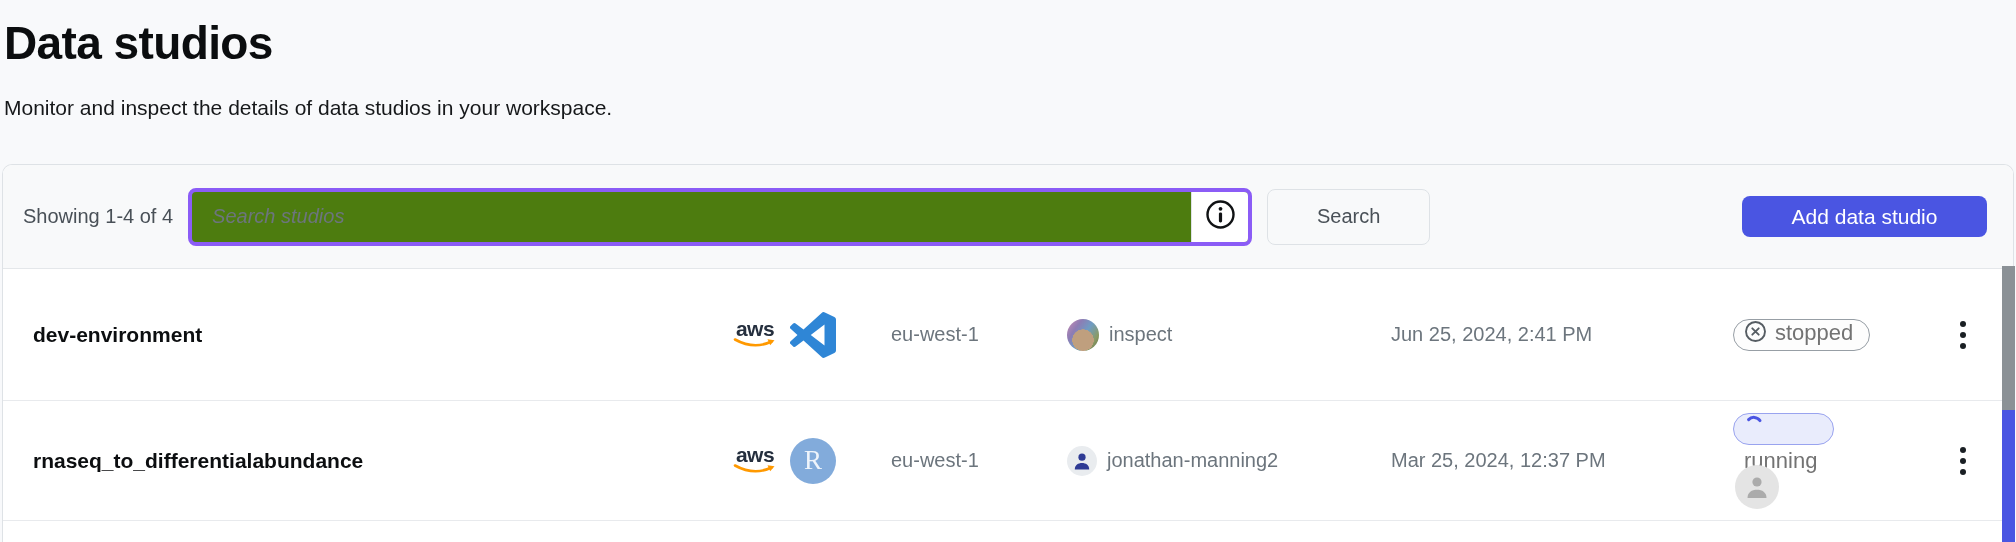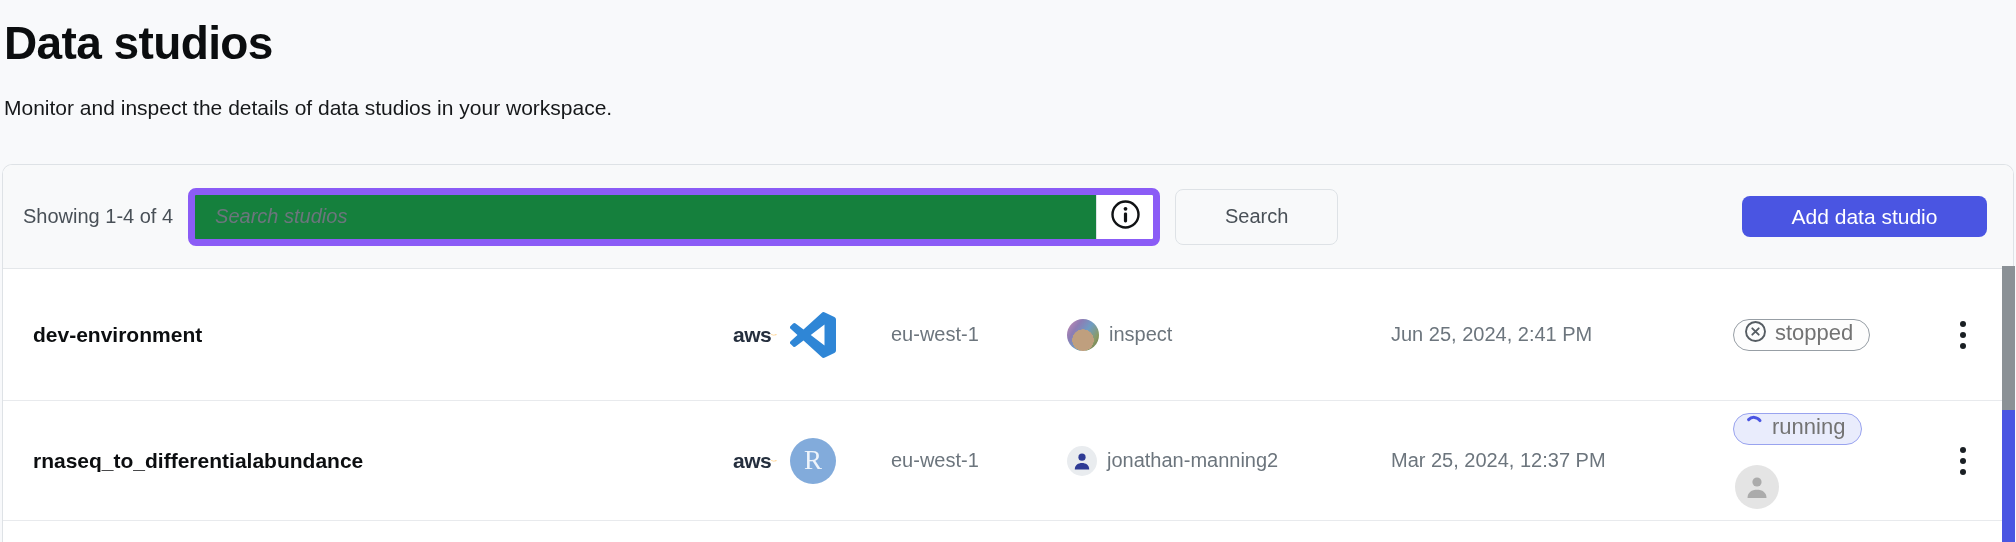--- a/index.html
+++ b/index.html
@@ -18,22 +18,22 @@
     position:absolute; left:2px; top:164px; width:2012px; height:380px;
     background:#ffffff; border:1px solid #dee2e6; border-bottom:none;
     border-radius:10px 10px 0 0; overflow:hidden;
   }
   .toolbar {
     height:104px; background:#f8f9fa; border-bottom:1px solid #e4e7ea;
     display:flex; align-items:center; padding:0 26px 0 20px;
   }
   .showing { font-size:20px; color:#495057; white-space:nowrap; }
   .input-group {
-    margin-left:15px; width:972px; height:58px; background:#15803d;
-    border:7px solid #8b5cf6; border-radius:8px; display:flex; align-items:stretch;
+    margin-left:15px; width:1064px; height:58px; background:#4d7c0f;
+    border:4px solid #8b5cf6; border-radius:8px; display:flex; align-items:stretch;
     overflow:hidden;
   }
   .search-input {
     flex:1; border:none; outline:none; font-size:20px; padding:0 20px;
     font-family:"Liberation Sans", sans-serif; color:#212529; background:transparent;
   }
   .search-input::placeholder { font-style:italic; color:#6c757d; opacity:1; }
   .input-info {
     width:57px; border-left:1px solid #dee2e6; display:flex; align-items:center;
     justify-content:center; cursor:pointer; background:#ffffff;
@@ -58,21 +58,21 @@
   .row-1 { height:132px; }
   .row-2 { height:120px; }
   .cell-name { font-size:21px; font-weight:bold; color:#0c0e10; cursor:pointer; }
   .cell-icons { display:flex; align-items:center; gap:13px; }
   .cell-text { font-size:20px; color:#6c757d; }
   .cell-user { display:flex; align-items:center; gap:10px; font-size:20px; color:#6c757d; }
   .cell-status { display:flex; align-items:center; }
   .cell-status.stacked { flex-direction:column; align-items:flex-start; justify-content:center; gap:20px; }
   .cell-kebab { display:flex; justify-content:center; }
 
-  .aws-logo { display:flex; flex-direction:row; align-items:center; width:44px; }
+  .aws-logo { display:flex; flex-direction:column; align-items:center; width:44px; }
   .aws-text { font-size:21px; font-weight:bold; color:#252f3e; line-height:16px; letter-spacing:-0.5px; }
   .vscode-icon svg { display:block; }
   .r-circle {
     width:46px; height:46px; border-radius:50%; background:#82abdb;
     display:flex; align-items:center; justify-content:center;
     font-family:"Liberation Serif", serif; font-size:27px; color:#eef4fb;
   }
   .avatar-photo {
     width:32px; height:32px; border-radius:50%;
     background:
@@ -87,21 +87,21 @@
     width:44px; height:44px; border-radius:50%; background:#e4e4e4;
     display:flex; align-items:center; justify-content:center; margin-left:2px;
   }
 
   .badge {
     display:inline-flex; align-items:flex-start; gap:8px; height:32px;
     padding:0 16px 0 10px; border-radius:16px; font-size:22px; color:#737373;
     white-space:nowrap;
   }
   .badge-stopped { background:#fdfdfd; border:1.5px solid #979ea5; }
-  .badge-running { background:#e9ecfc; border:1.5px solid #99a3ef; }
+  .badge-running { background:#e9ecfc; border:1.5px solid #99a3ef;flex-direction:column; }
 
   .kebab { display:flex; flex-direction:column; gap:5px; padding:8px 10px; cursor:pointer; background:none; border:none; }
   .kebab i { width:6px; height:6px; border-radius:50%; background:#1a1f24; display:block; }
 
   .scroll-thumb-gray {
     position:absolute; right:1px; top:266px; width:13px; height:144px; background:#8b9196;
   }
   .scroll-thumb-blue {
     position:absolute; right:1px; top:410px; width:13px; height:132px; background:#4a55e2;
   }

